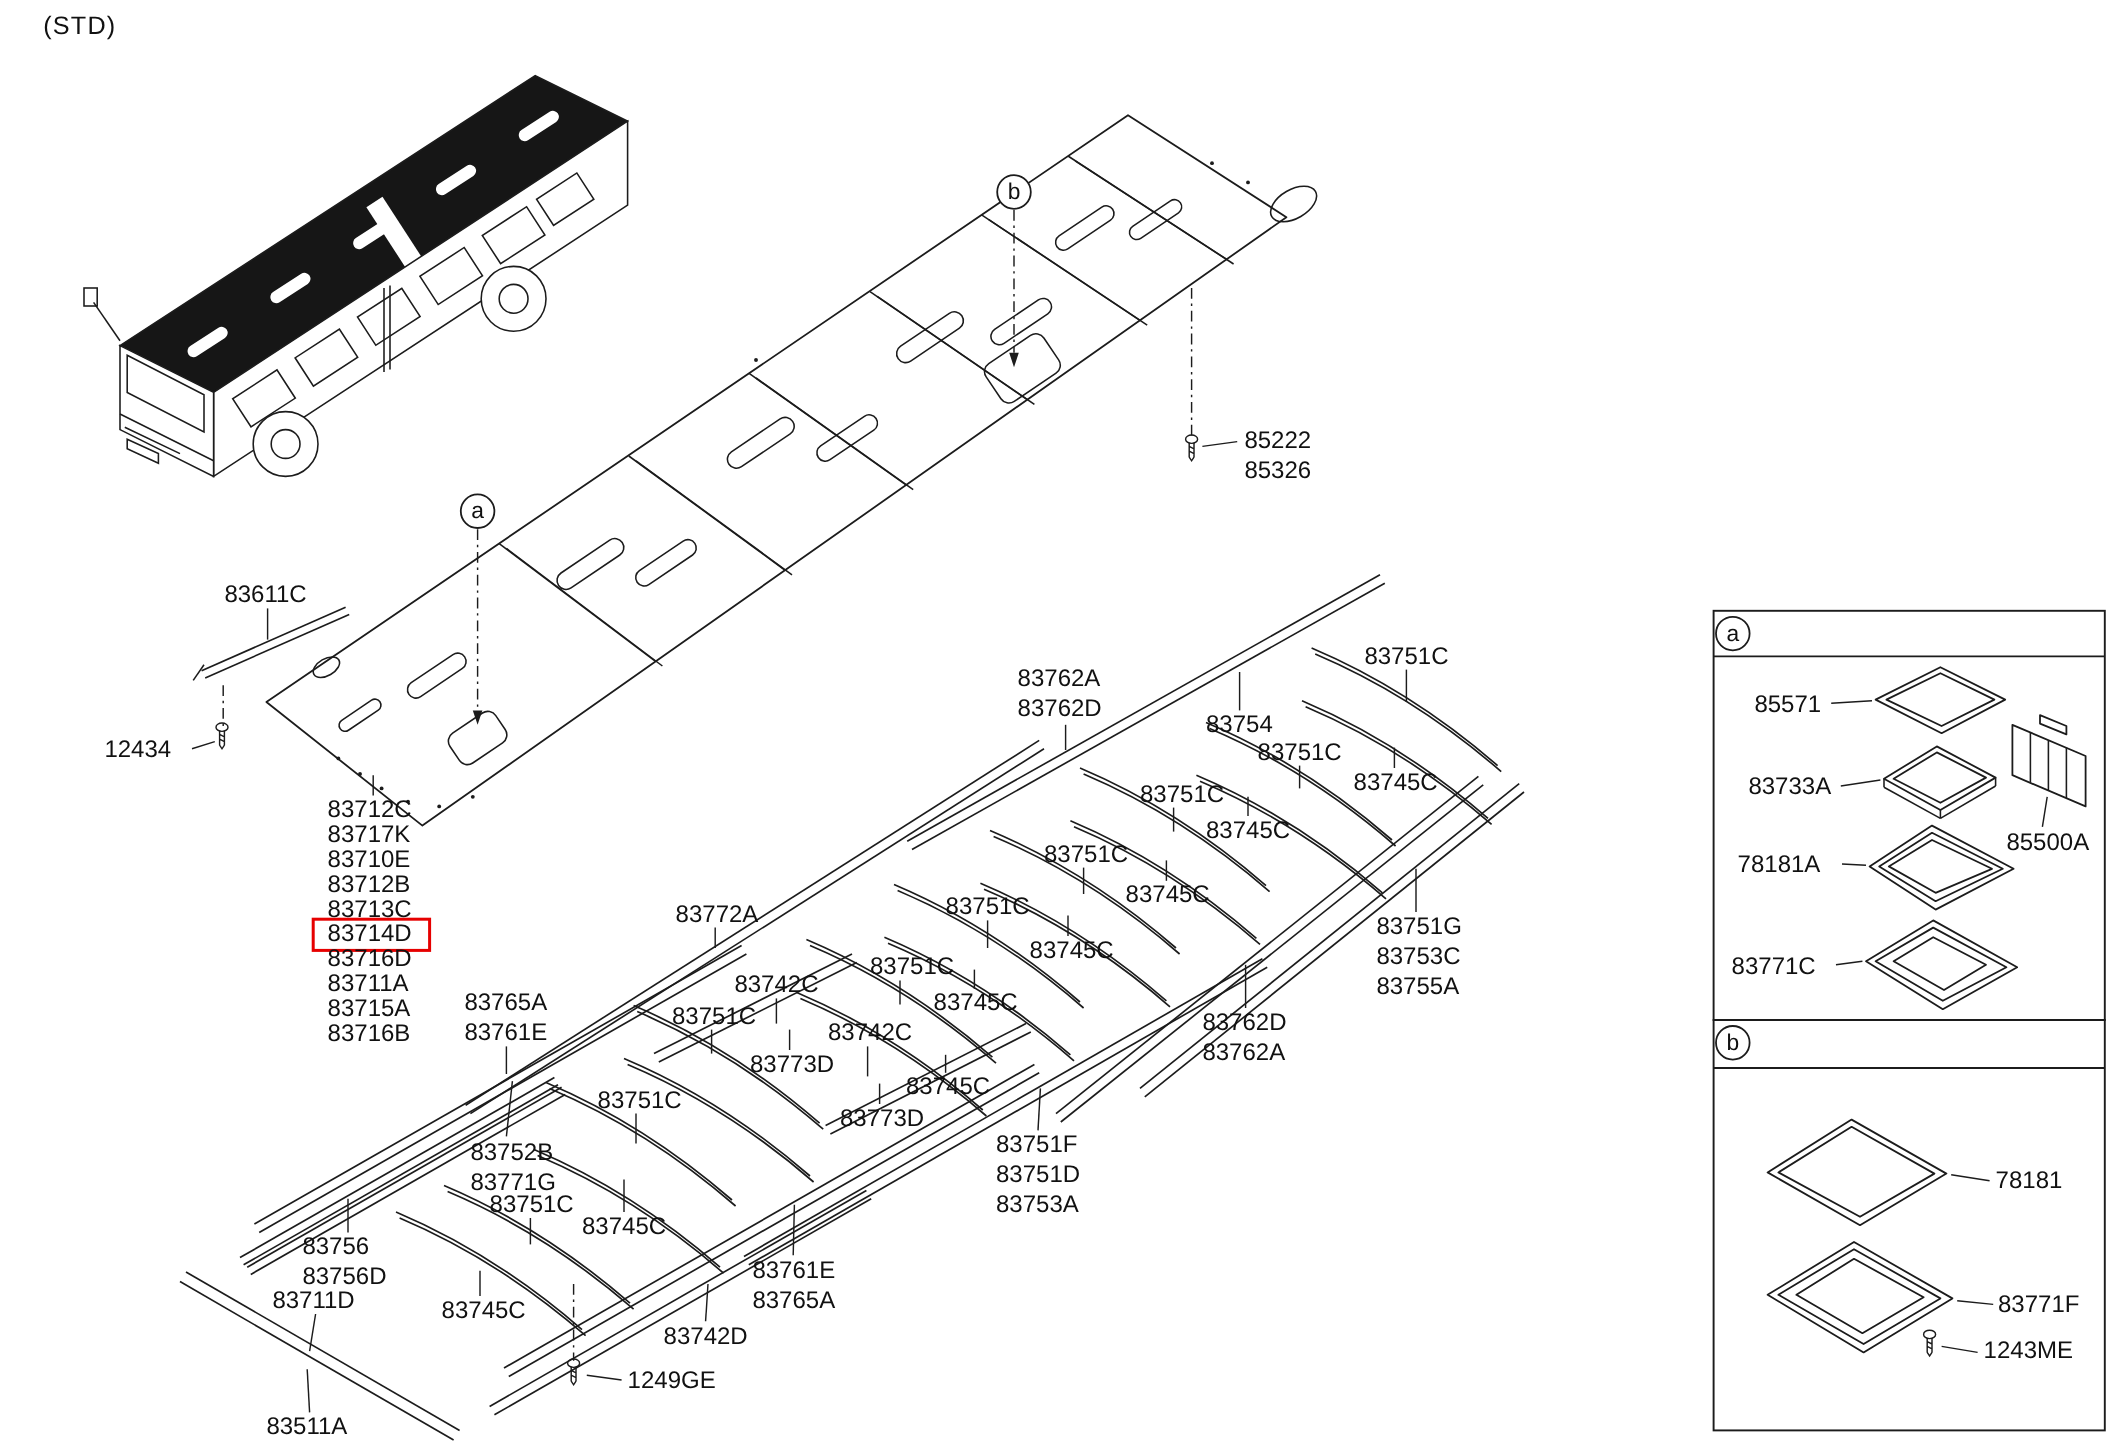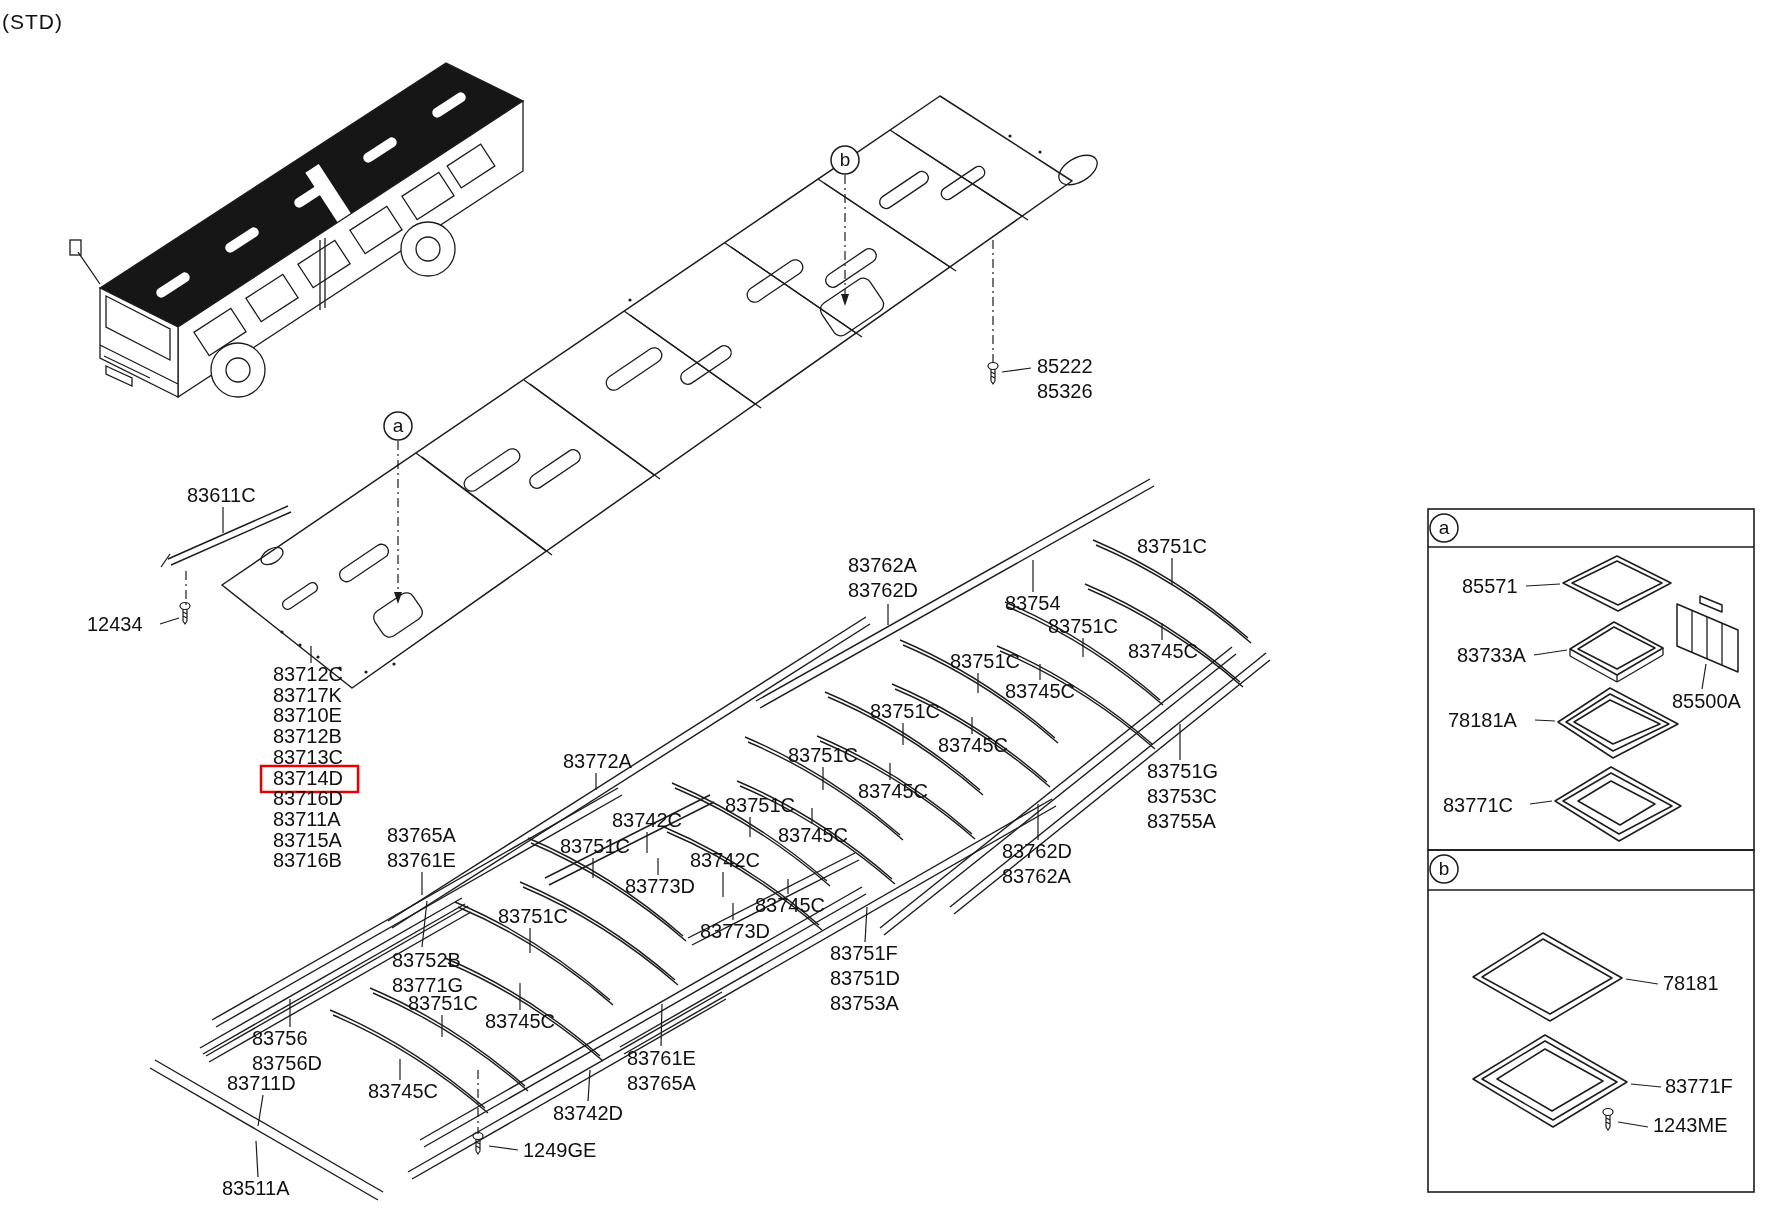--- a/index.html
+++ b/index.html
@@ -1,18 +1,18 @@
 <!DOCTYPE html>
 <html><head>
 <meta charset="utf-8">
 <style>
   html,body{margin:0;padding:0;background:#fff;}
   #stage{position:relative;width:1772px;height:1211px;background:#fff;overflow:hidden;
          font-family:"Liberation Sans",sans-serif;}
-  #std-tag{position:absolute;left:2px;top:10px;font-size:21px;color:#111;letter-spacing:1px;}
+  #std-tag{position:absolute;left:36px;top:10px;font-size:21px;color:#111;letter-spacing:1px;}
   svg{position:absolute;left:0;top:0;}
   svg text{font-family:"Liberation Sans",sans-serif;fill:#111;}
   .plabel{font-size:20px;}
   .callout-letter{font-size:19px;}
 </style>
 </head>
 <body>
 
 <div id="stage">
   <div id="std-tag">(STD)</div>

